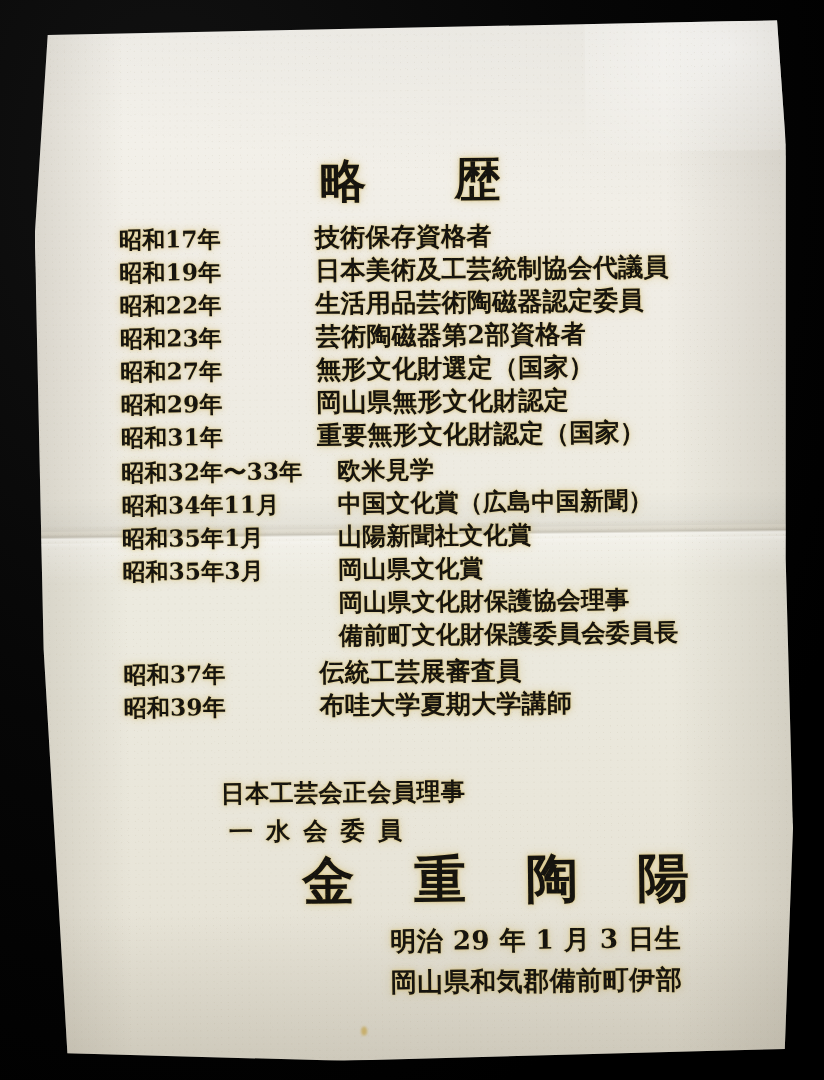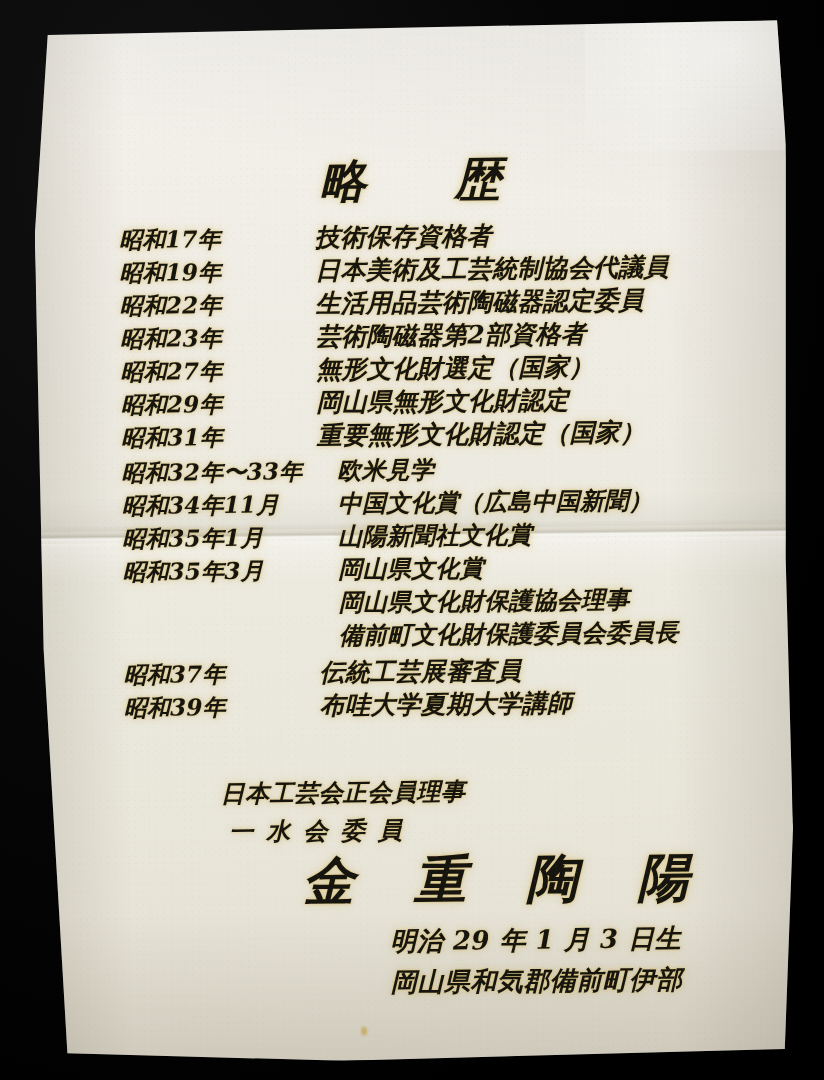--- a/index.html
+++ b/index.html
@@ -12,21 +12,20 @@
     height: 1080px;
     overflow: hidden;
     font-family: "DejaVu Serif", serif;
   }
 
   #scene {
     position: relative;
     width: 824px;
     height: 1080px;
     background: #ffffff;
-    font-style: italic;
   }
 
   
   #backdrop {
     position: absolute;
     inset: 0;
     background:
       radial-gradient(ellipse at 20% 15%, #121212 0%, #060606 45%, #000 80%),
       radial-gradient(ellipse at 80% 85%, #101010 0%, #040404 50%, #000 85%),
       #000;

